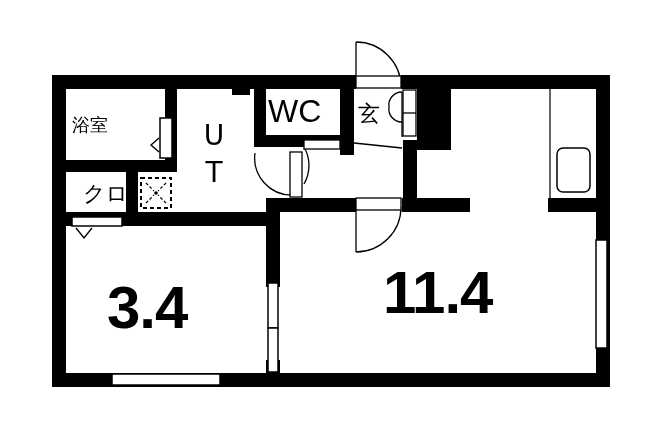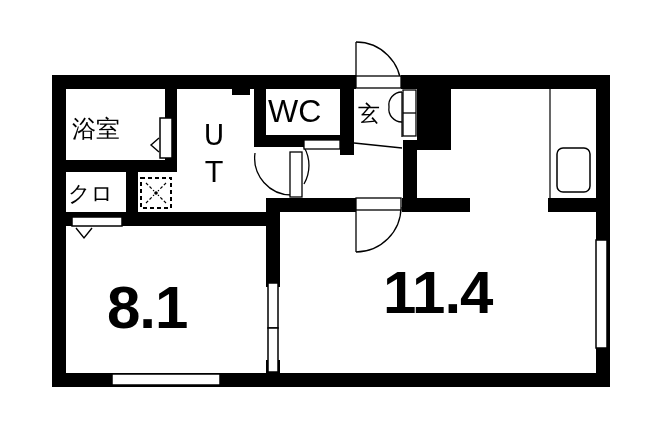--- a/index.html
+++ b/index.html
@@ -1,19 +1,19 @@
 <!DOCTYPE html>
 <html><head>
 <meta charset="utf-8">
 <style>
   html, body { margin:0; padding:0; background:#ffffff; }
   body { width:648px; height:437px; position:relative; overflow:hidden; font-family:"DejaVu Sans", sans-serif; }
   #plan { position:absolute; left:0; top:0; width:648px; height:437px; }
   .lbl { position:absolute; color:#000; line-height:1; white-space:nowrap; }
-  .jp { font-family:Liberation Sans, sans-serif; font-size:24px; }
+  .jp { font-family:Liberation Mono, monospace; font-size:18px; }
   .ut { font-family:"DejaVu Sans", sans-serif; font-size:28px; text-align:center; width:30px; line-height:36px; }
   .wc { font-family:"Liberation Sans", sans-serif; font-size:32px; }
   .gen { font-size:22px; }
   .cl { font-size:22px; }
   .area { font-family:"Liberation Sans", sans-serif; font-weight:bold; font-size:60px; letter-spacing:-1px; }
 </style>
 </head>
 <body>
 
 <svg id="plan" width="648" height="437" viewBox="0 0 648 437" xmlns="http://www.w3.org/2000/svg">
@@ -99,15 +99,15 @@
     <polyline points="159,138 151,145 159,152"></polyline>
     <polyline points="76,228 84,238 92,228"></polyline>
   </g>
 </svg>
 
 <div class="lbl jp" style="left:72px;top:117px;">浴室</div>
 <div class="lbl ut" style="left:199px;top:118px;">U</div>
 <div class="lbl ut" style="left:199px;top:155px;">T</div>
 <div class="lbl wc" style="left:268px;top:95px;">WC</div>
 <div class="lbl gen" style="left:358px;top:103px;">玄</div>
-<div class="lbl cl" style="left:68px;top:183px;">クロ</div>
-<div class="lbl area" style="left:107px;top:278px;">8.1</div>
+<div class="lbl cl" style="left:83px;top:183px;">クロ</div>
+<div class="lbl area" style="left:107px;top:278px;">3.4</div>
 <div class="lbl area" style="left:362px;top:263px;margin-left:21px;">11.4</div>
 
 </body></html>

